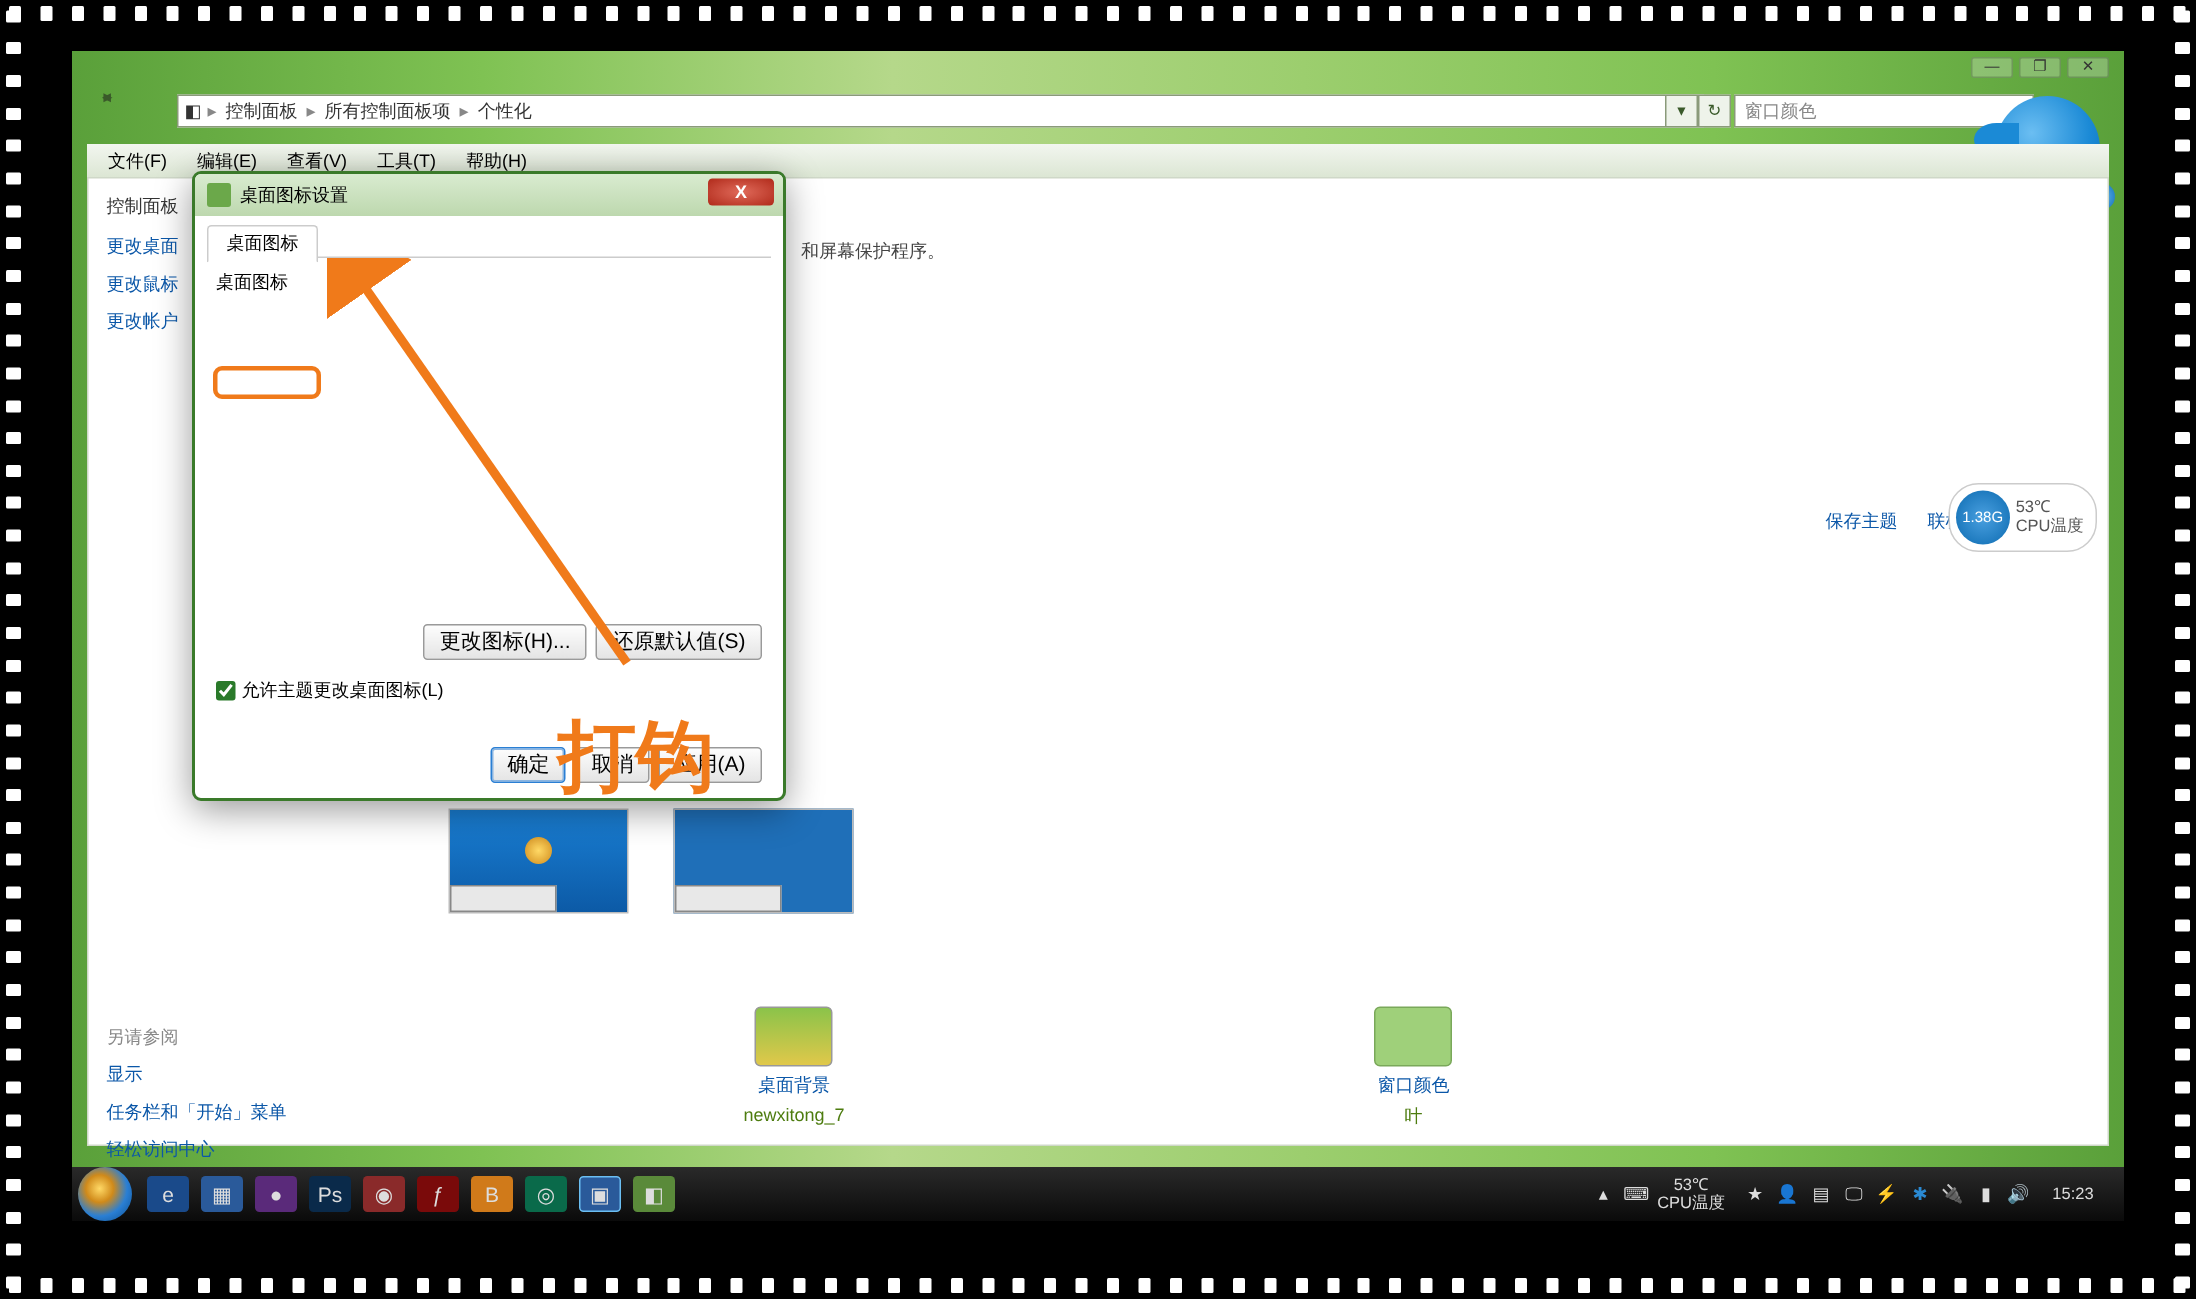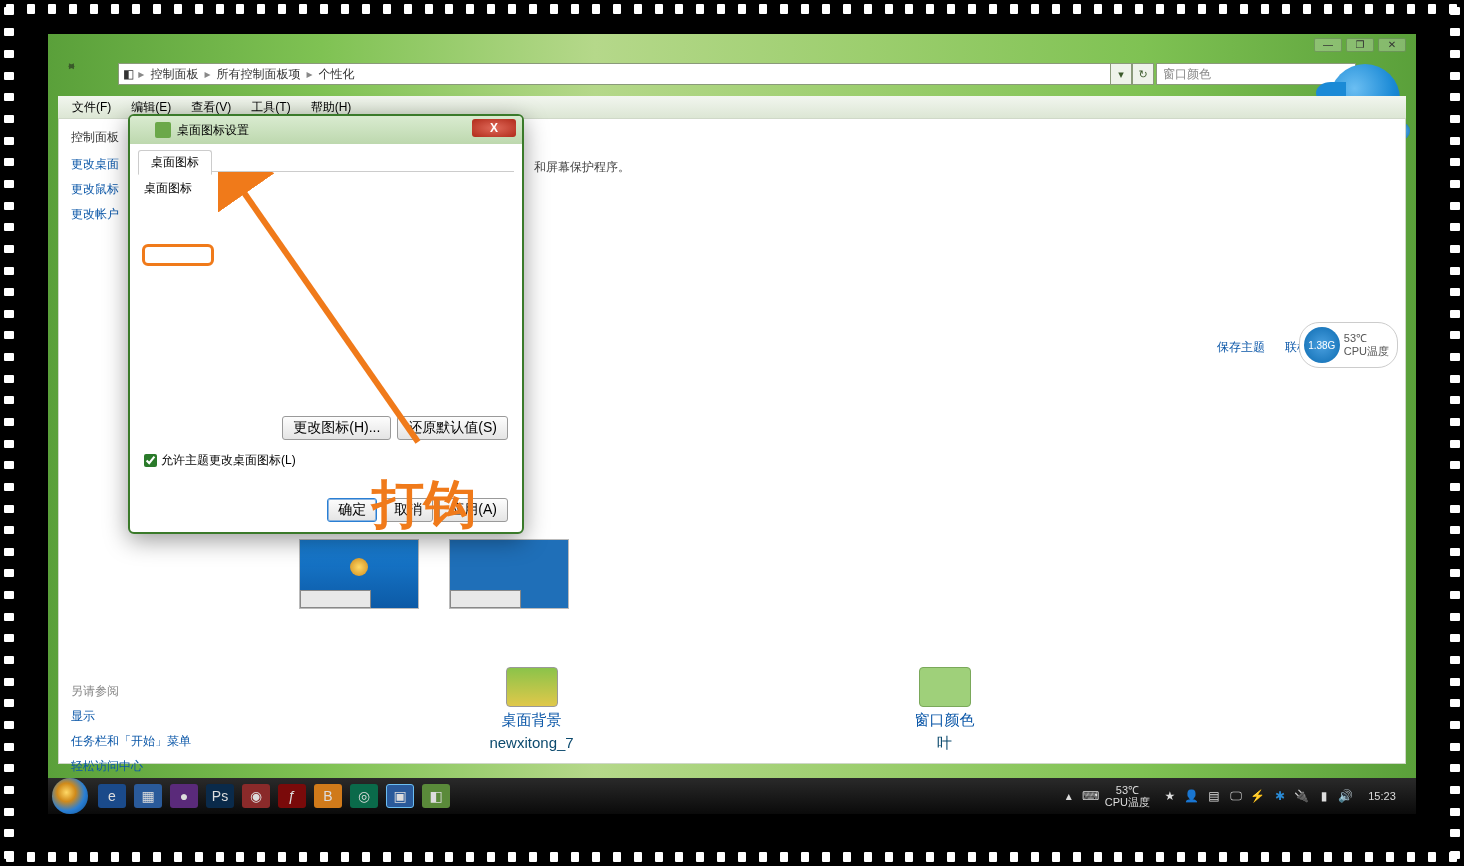--- a/index.html
+++ b/index.html
@@ -52,35 +52,35 @@
 
 
 .basic-row { position: absolute; left: 222px; top: 398px; font-size: 12px; color: #0b57a8; }
 .theme-thumbs { position: absolute; left: 240px; top: 420px; display: flex; gap: 30px; }
 .theme-thumb { width: 120px; height: 70px; background: #1f6fb8; border: 1px solid #bbb; position: relative; }
 .theme-thumb.aero { background: linear-gradient(#1a7fd4,#0c5aa6); }
 .theme-thumb .tb{position:absolute;bottom:0;left:0;width:60%;height:18px;background:#e8e8e8;border:1px solid #888;}
 .theme-thumb.aero::after{content:"";position:absolute;left:50%;top:40%;width:18px;height:18px;background:radial-gradient(#ffd966,#d08a1a);border-radius:50%;transform:translate(-50%,-50%);}
 
 
-.bottom-options { position: absolute; left: 0; right: 0; bottom: 10px; display: flex; justify-content: space-around; padding: 0 260px 0 260px; font-size: 15px; text-align: center; }
+.bottom-options { position: absolute; left: 0; right: 0; bottom: 10px; display: flex; justify-content: space-around; padding: 0 260px 0 260px; font-size: 12px; text-align: center; }
 .opt { display: flex; flex-direction: column; align-items: center; gap: 4px; }
 .opt .ico { width: 52px; height: 40px; border-radius: 4px; }
 .opt .ico.bg { background: linear-gradient(#8bc34a,#e0c84a); border:1px solid #999; }
 .opt .ico.color { background: #9fd07a; border:1px solid #7aa85a; }
 .opt .ico.sound { background: #d6e4f0; position:relative; }
 .opt .ico.sound::before{content:"♪♪";position:absolute;top:-4px;left:14px;color:#2a7fd4;}
 .opt .ico.saver { background: #fff; border:1px solid #bbb; position:relative; }
 .opt .ico.saver::after{content:"⊘";position:absolute;left:14px;top:6px;color:#d43a2a;font-size:22px;}
 .opt a { color: #0b57a8; text-decoration: none; }
-.opt .sub { color: #0c4a6e; }
+.opt .sub { color: #4d7c0f; }
 
 
 .dialog { position: absolute; left: 80px; top: 80px; width: 396px; height: 420px; background: #fff; border: 2px solid #3a7a2a; border-radius: 6px; box-shadow: 0 6px 24px rgba(0,0,0,.4); }
-.dialog .titlebar { height: 28px; background: linear-gradient(#d9ebd0,#bdd8ae); border-radius: 4px 4px 0 0; display: flex; align-items: center; padding: 0 25px; font-size: 12px; position: relative; }
+.dialog .titlebar { height: 28px; background: linear-gradient(#d9ebd0,#bdd8ae); border-radius: 4px 4px 0 0; display: flex; align-items: center; padding: 0 8px; font-size: 12px; position: relative; }
 .dialog .titlebar .ico-sm{width:16px;height:16px;background:#6ba84a;border-radius:2px;margin-right:6px;}
 .dialog .close-btn { position: absolute; right: 6px; top: 3px; width: 44px; height: 18px; background: radial-gradient(#e06a5a,#b02a1a); border-radius: 3px; color: #fff; font-size: 12px; text-align: center; line-height: 18px; font-weight: bold; cursor: pointer; }
 .dialog .tabs { margin: 6px 8px 0; border-bottom: 1px solid #ccc; height: 22px; }
 .dialog .tabs .tab { display: inline-block; padding: 3px 12px; font-size: 12px; background: #fff; border: 1px solid #ccc; border-bottom: 1px solid #fff; border-radius: 3px 3px 0 0; }
 .dialog .group { margin: 8px 14px; font-size: 12px; }
 .dialog .group .gtitle { margin-bottom: 6px; }
 .dialog .checks { display: grid; grid-template-columns: 1fr 1fr; gap: 4px 20px; padding-left: 10px; }
 .dialog label { display: flex; align-items: center; gap: 4px; font-size: 12px; }
 .dialog input[type=checkbox]{accent-color:#2a7a2a;}
 .highlight-box { position: absolute; left: 12px; top: 128px; width: 72px; height: 22px; border: 3px solid #f07a1a; border-radius: 6px; pointer-events: none; }

